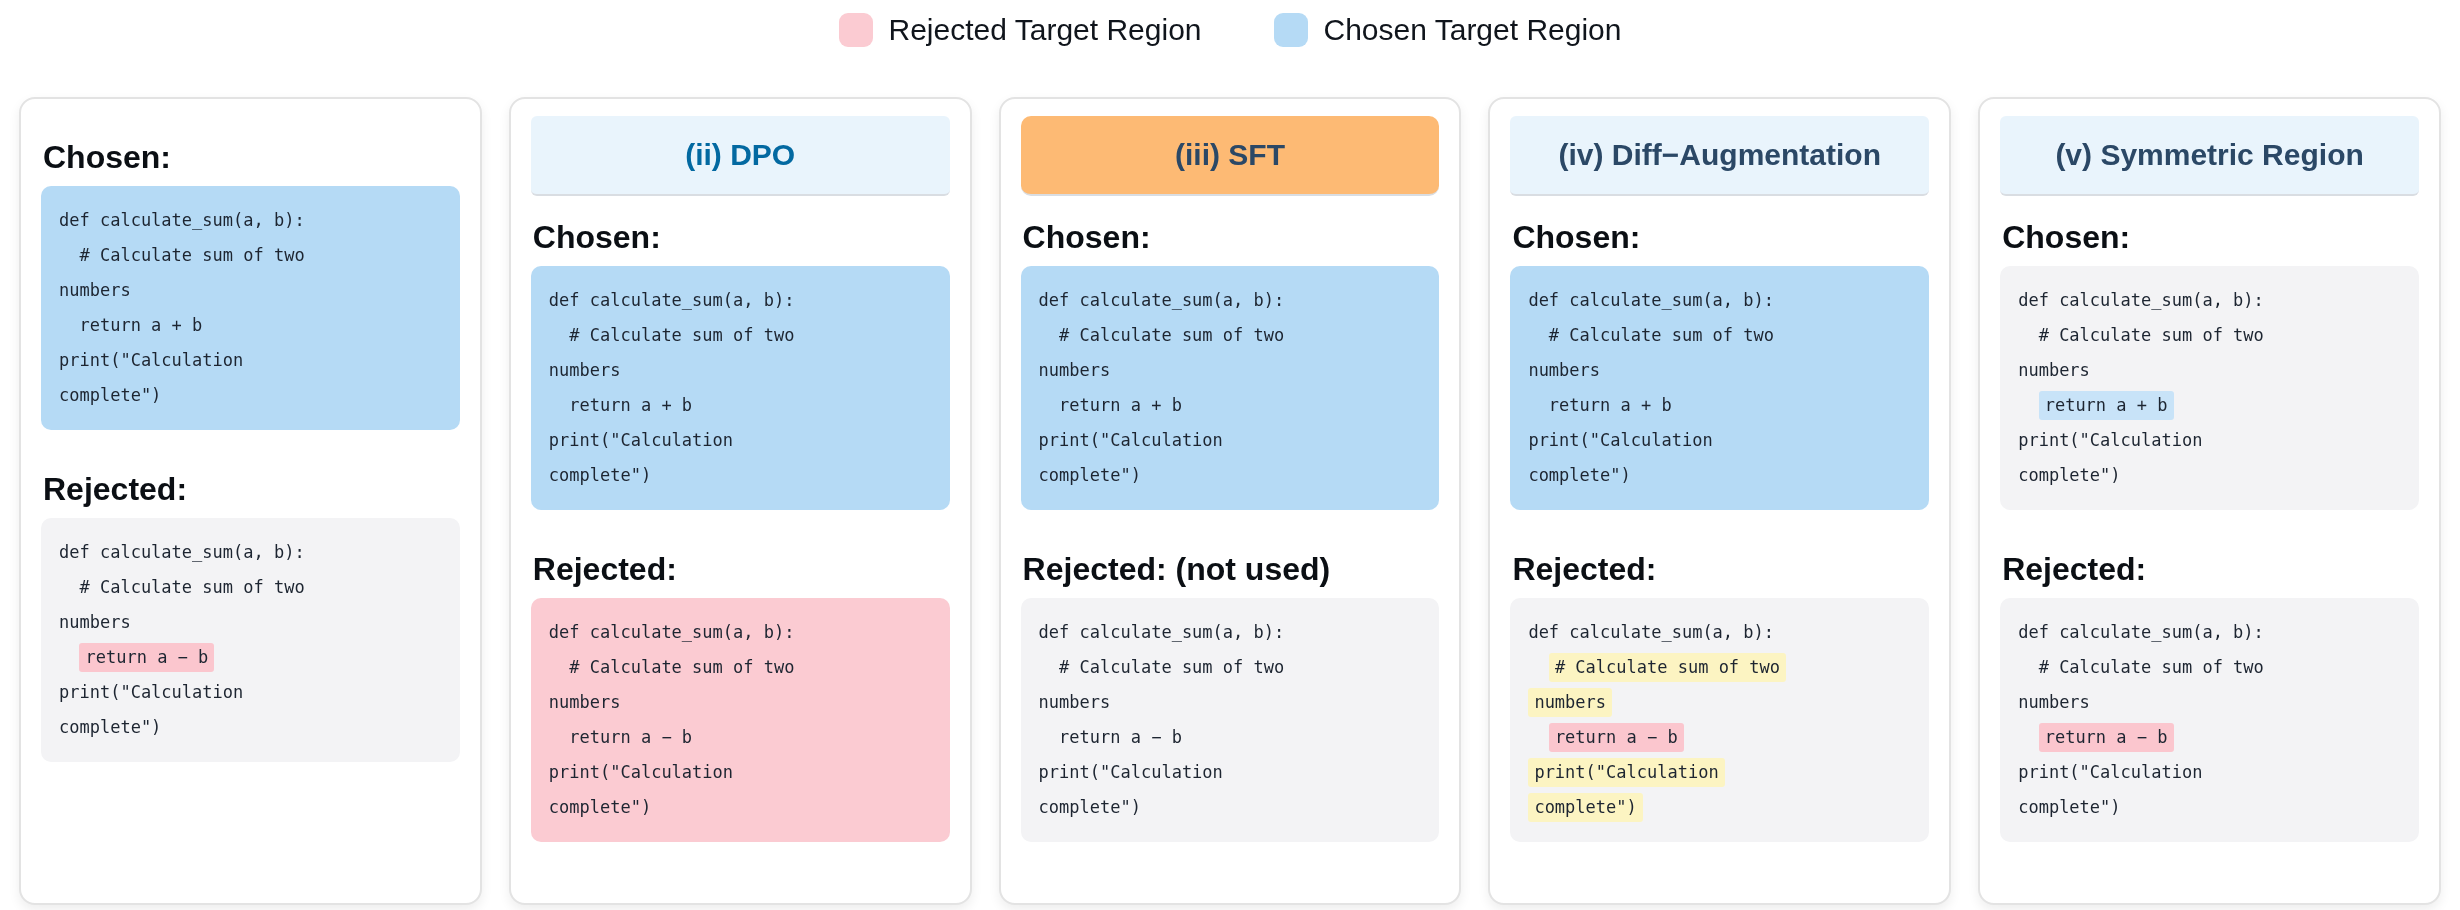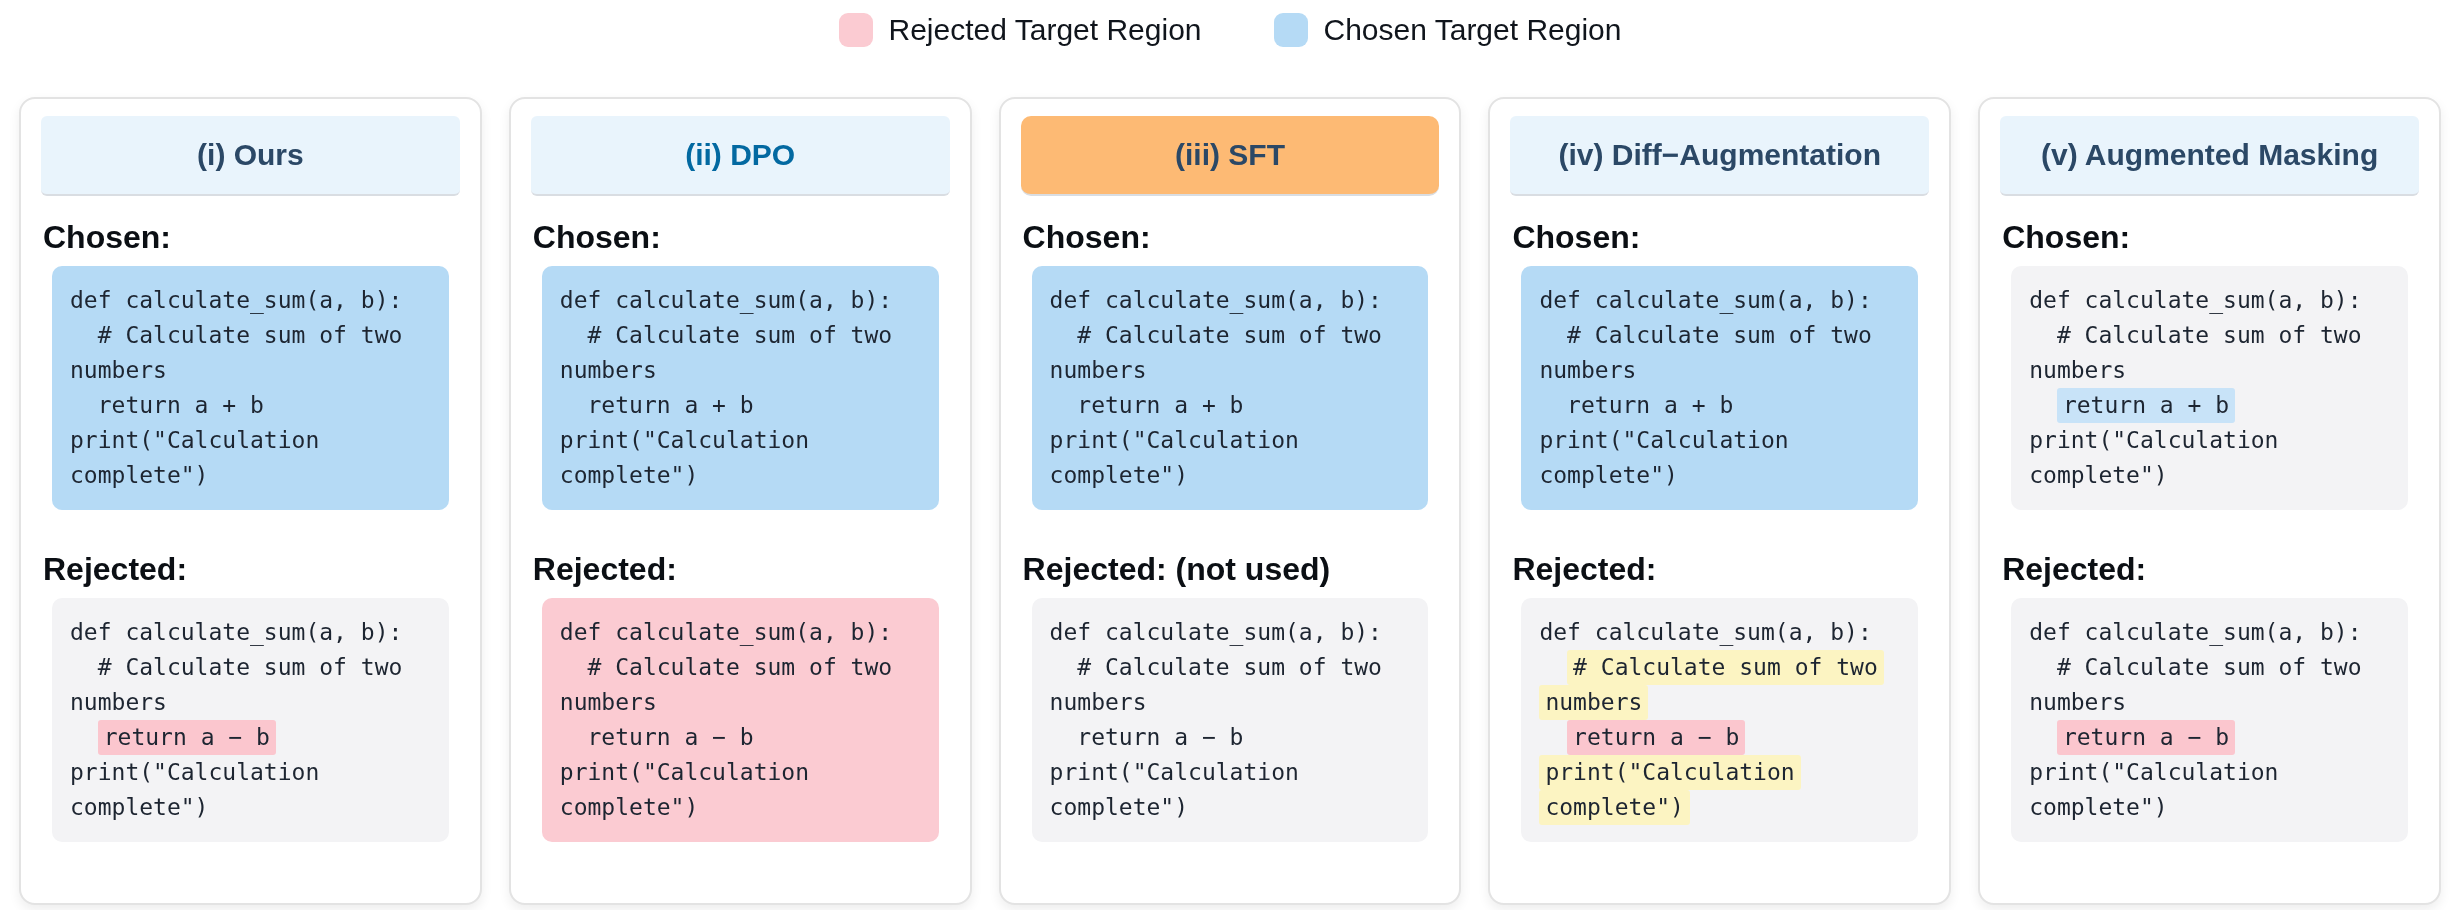--- a/index.html
+++ b/index.html
@@ -37,24 +37,24 @@
   }
   .card-title { font-size: 30px; font-weight: 700; margin: 0; }
 
   .section-label {
     font-size: 32px; font-weight: 700; color: #0b0f14;
     margin: 26px 2px 14px 2px; line-height: 30px;
   }
   .section-rejected .section-label { margin-top: 44px; }
 
   .code-block {
-    margin: 11px; border-radius: 10px;
+    margin: 0; border-radius: 10px;
     padding: 17px 18px;
     font-family: "DejaVu Sans Mono", monospace;
-    font-size: 23px; line-height: 35px;
+    font-size: 17px; line-height: 35px;
     color: #1d2531;
     white-space: pre; overflow: hidden;
   }
   .code-mark { padding: 4px 6px 5px 6px; border-radius: 3px; }
 </style>
 </head>
 <body>
 
 <div class="page">
   <div class="legend" id="legend">
@@ -64,23 +64,20 @@
   </div>
 
   <div class="legend-item">
     <span class="swatch" style="background: rgb(181, 218, 245);"></span>
     <span class="legend-label">Chosen Target Region</span>
   </div>
 
 </div>
   <div class="panels" id="panels">
   <section class="card">
-    <header class="card-header" style="background: rgb(233, 244, 252);">
-      <h2 class="card-title" style="color: rgb(43, 72, 102);">(i) Ours</h2>
-    </header>
     <div class="sections">
   <div class="section section-chosen">
     <div class="section-label">Chosen:</div>
     <pre class="code-block" style="background: rgb(181, 218, 245);"><span><span>def calculate_sum(a, b):</span></span>
 <span><span>  # Calculate sum of two</span></span>
 <span><span>numbers</span></span>
 <span><span>  return a + b</span></span>
 <span><span>print("Calculation</span></span>
 <span><span>complete")</span></span></pre>
   </div>
@@ -173,21 +170,21 @@
 <span><span class="code-mark" style="background: rgb(252, 244, 194);">numbers</span></span>
 <span><span>  </span><span class="code-mark" style="background: rgb(251, 198, 206);">return a − b</span></span>
 <span><span class="code-mark" style="background: rgb(252, 244, 194);">print("Calculation</span></span>
 <span><span class="code-mark" style="background: rgb(252, 244, 194);">complete")</span></span></pre>
   </div>
 </div>
   </section>
 
   <section class="card">
     <header class="card-header" style="background: rgb(233, 244, 252);">
-      <h2 class="card-title" style="color: rgb(43, 72, 102);">(v) Augmented Masking</h2>
+      <h2 class="card-title" style="color: rgb(43, 72, 102);">(v) Symmetric Region</h2>
     </header>
     <div class="sections">
   <div class="section section-chosen">
     <div class="section-label">Chosen:</div>
     <pre class="code-block" style="background: rgb(243, 243, 245);"><span><span>def calculate_sum(a, b):</span></span>
 <span><span>  # Calculate sum of two</span></span>
 <span><span>numbers</span></span>
 <span><span>  </span><span class="code-mark" style="background: rgb(200, 227, 248);">return a + b</span></span>
 <span><span>print("Calculation</span></span>
 <span><span>complete")</span></span></pre>

